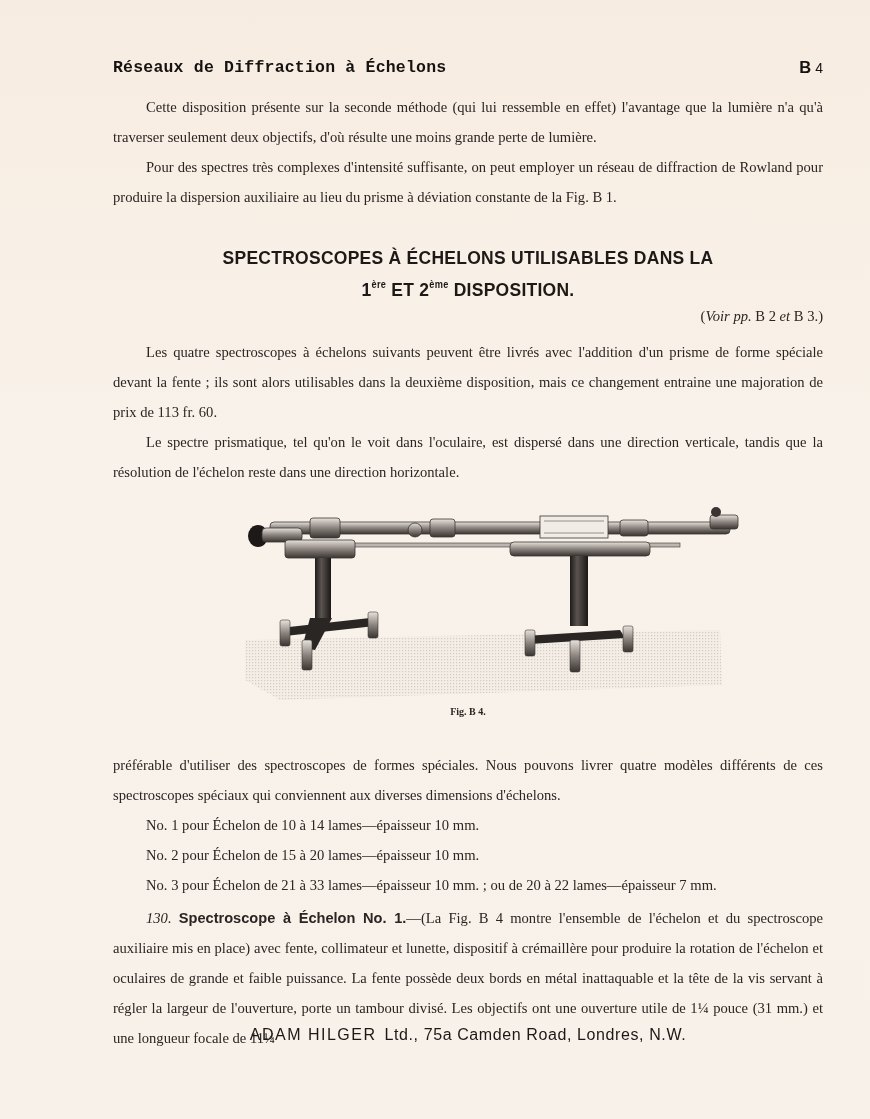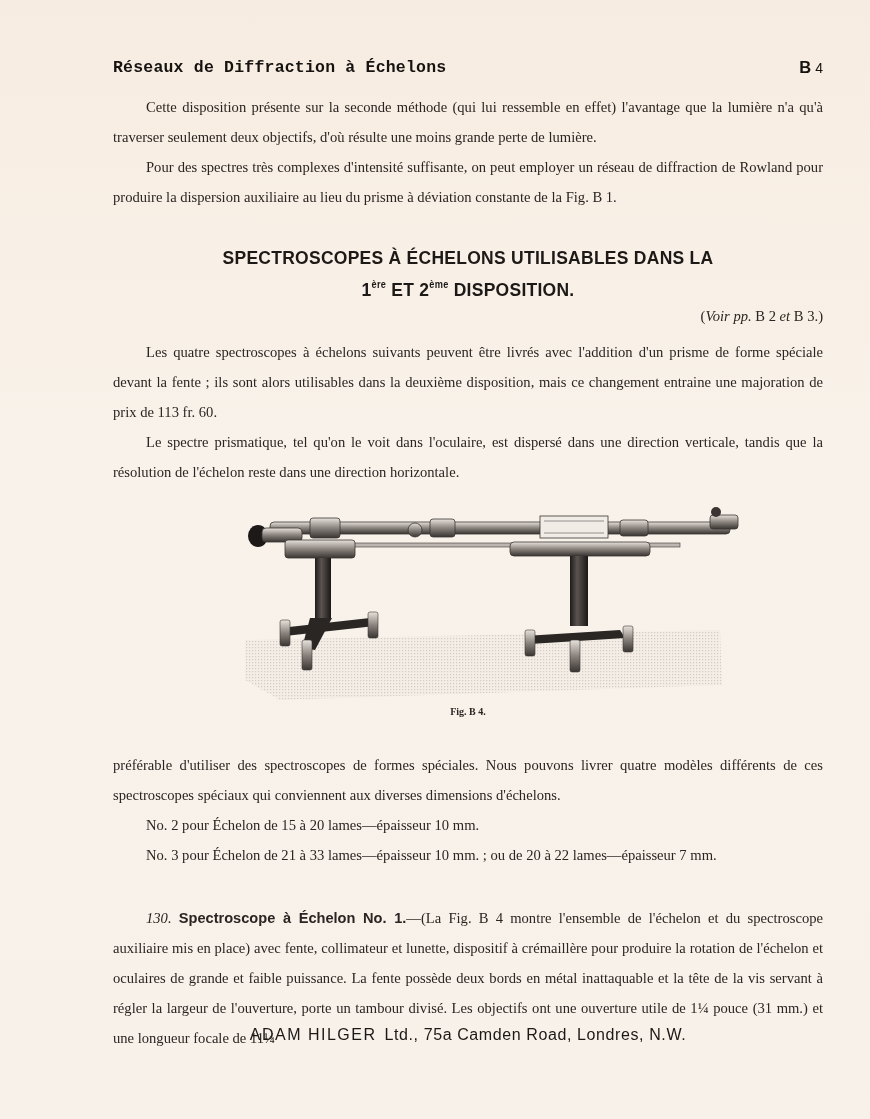--- a/index.html
+++ b/index.html
@@ -126,20 +126,21 @@
       <rect x="285" y="130" width="10" height="26" rx="2"></rect>
       <rect x="383" y="126" width="10" height="26" rx="2"></rect>
       <rect x="330" y="140" width="10" height="32" rx="2"></rect>
     </g>
   </svg>
 
   <div class="fig-caption">Fig. B 4.</div>
 
   <div class="text block3">
     <p class="noindent">préférable d'utiliser des spectroscopes de formes spéciales. Nous pouvons livrer quatre modèles différents de ces spectroscopes spéciaux qui conviennent aux diverses dimensions d'échelons.</p>
+    <p>No. 1 pour Échelon de 10 à 14 lames—épaisseur 10 mm.</p>
     <p>No. 2 pour Échelon de 15 à 20 lames—épaisseur 10 mm.</p>
     <p>No. 3 pour Échelon de 21 à 33 lames—épaisseur 10 mm. ; ou de 20 à 22 lames—épaisseur 7 mm.</p>
   </div>
 
   <div class="text block4">
     <p><span class="item-no">130.</span> <span class="bold-sans">Spectroscope à Échelon No. 1.</span><span>—(La Fig. B 4 montre l'ensemble de l'échelon et du spectroscope auxiliaire mis en place) avec fente, collimateur et lunette, dispositif à crémaillère pour produire la rotation de l'échelon et oculaires de grande et faible puissance. La fente possède deux bords en métal inattaquable et la tête de la vis servant à régler la largeur de l'ouverture, porte un tambour divisé. Les objectifs ont une ouverture utile de 1¼ pouce (31 mm.) et une longueur focale de 11¼</span></p>
   </div>
 
   <div class="footer">
     <span class="name">ADAM HILGER</span><span>Ltd., 75a Camden Road, Londres, N.W.</span>

